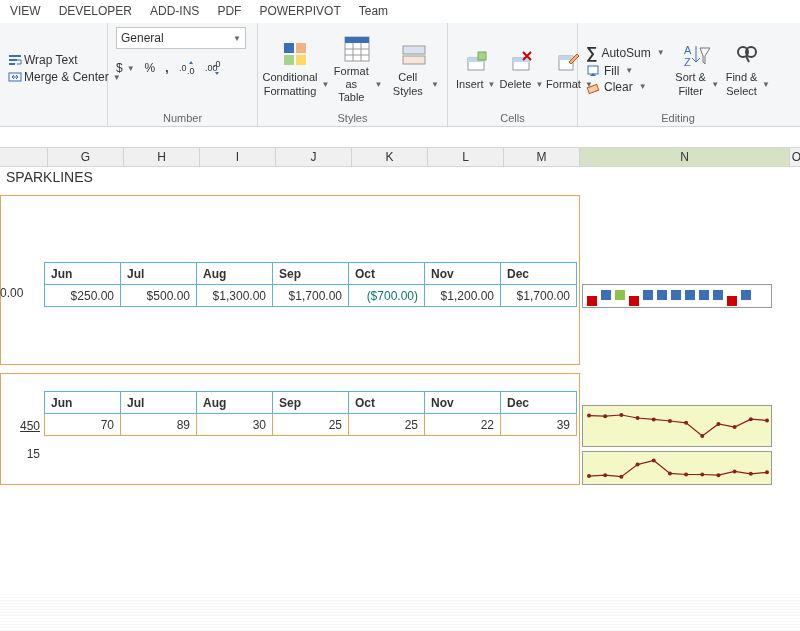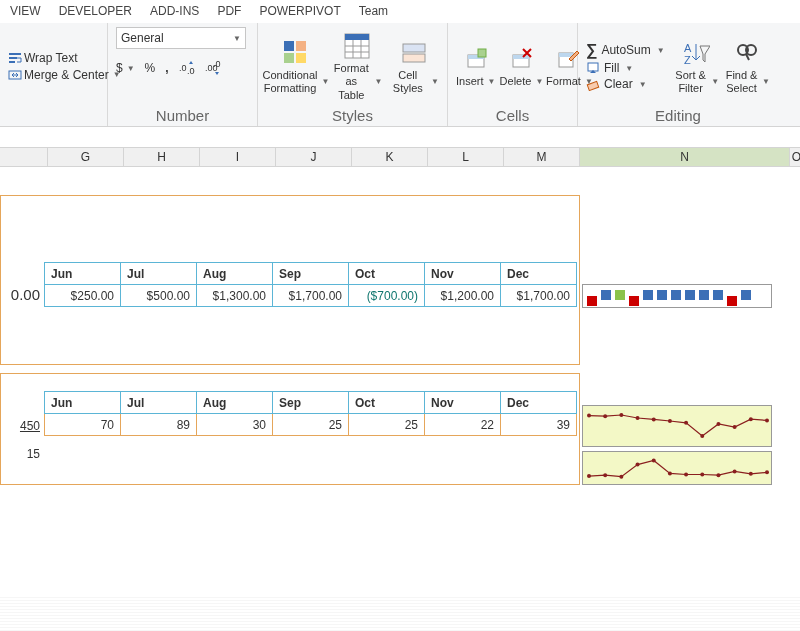--- a/index.html
+++ b/index.html
@@ -5,21 +5,21 @@
 * { box-sizing: border-box; margin: 0; padding: 0; font-family: "Segoe UI", Tahoma, sans-serif; }
 body { background: #fff; width: 800px; height: 631px; overflow: hidden; position: relative; font-size: 12px; color: #333; }
 
 
 .tabs { display: flex; gap: 18px; padding: 4px 10px 4px 10px; font-size: 12px; color: #444; background: #fff; border-bottom: 1px solid #fff; }
 .tabs span { cursor: pointer; }
 
 
 .ribbon { display: flex; background: #f5f6f7; border-bottom: 1px solid #d4d4d4; height: 104px; }
 .group { border-right: 1px solid #d9d9d9; padding: 4px 8px 2px 8px; display: flex; flex-direction: column; justify-content: space-between; }
-.group-title { text-align: center; font-size: 15px; color: #666; padding-top: 2px; }
+.group-title { text-align: center; font-size: 11px; color: #666; padding-top: 2px; }
 .group-body { display: flex; align-items: center; gap: 6px; flex: 1; }
 
 
 .align-col { display: flex; flex-direction: column; gap: 3px; font-size: 12px; }
 .align-row { display: flex; align-items: center; gap: 2px; white-space: nowrap; }
 
 
 .num-select { width: 130px; height: 22px; border: 1px solid #c6c6c6; background: #fff; display: flex; align-items: center; justify-content: space-between; padding: 0 4px; font-size: 12px; }
 .num-row { display: flex; gap: 10px; align-items: center; margin-top: 6px; }
 .num-btn { font-size: 12px; display: flex; align-items: center; gap: 2px; }
@@ -299,20 +299,21 @@
   <div>I</div>
   <div>J</div>
   <div>K</div>
   <div>L</div>
   <div>M</div>
   <div class="wide sel">N</div>
   <div style="flex:0 0 14px;">O</div>
 </div>
 
 <div class="sheet" style="height:460px;">
+  <div class="title">SPARKLINES</div>
 
   <div class="outer-border" style="left:0;top:28px;width:580px;height:170px;"></div>
 
   <table class="tbl" style="left:44px;top:95px;">
     <tbody>
         <tr>
       <th style="width:76px;">Jun</th>
       <th style="width:76px;">Jul</th>
       <th style="width:76px;">Aug</th>
       <th style="width:76px;">Sep</th>
@@ -324,21 +325,21 @@
       <td class="r">$250.00</td>
       <td class="r">$500.00</td>
       <td class="r">$1,300.00</td>
       <td class="r">$1,700.00</td>
       <td class="r neg">($700.00)</td>
       <td class="r">$1,200.00</td>
       <td class="r">$1,700.00</td>
     </tr>
   </tbody>
     </table>
-  <div style="position:absolute;left:0;top:119px;width:44px;text-align:right;padding-right:4px;font-size:15px;">0.00</div>
+  <div style="position:absolute;left:0;top:119px;width:44px;text-align:left;padding-right:4px;font-size:12px;">0.00</div>
 
   <div class="spark" style="left:582px;top:117px;width:190px;height:24px;">
     <div class="wl" id="wl-container">
         <span style="background: rgb(204, 0, 0); transform: translateY(5px);"></span>
         <span style="background: rgb(59, 111, 182); transform: translateY(-1px);"></span>
         <span style="background: rgb(139, 195, 74); transform: translateY(-1px);"></span>
         <span style="background: rgb(204, 0, 0); transform: translateY(5px);"></span>
         <span style="background: rgb(59, 111, 182); transform: translateY(-1px);"></span>
         <span style="background: rgb(59, 111, 182); transform: translateY(-1px);"></span>
         <span style="background: rgb(59, 111, 182); transform: translateY(-1px);"></span>

